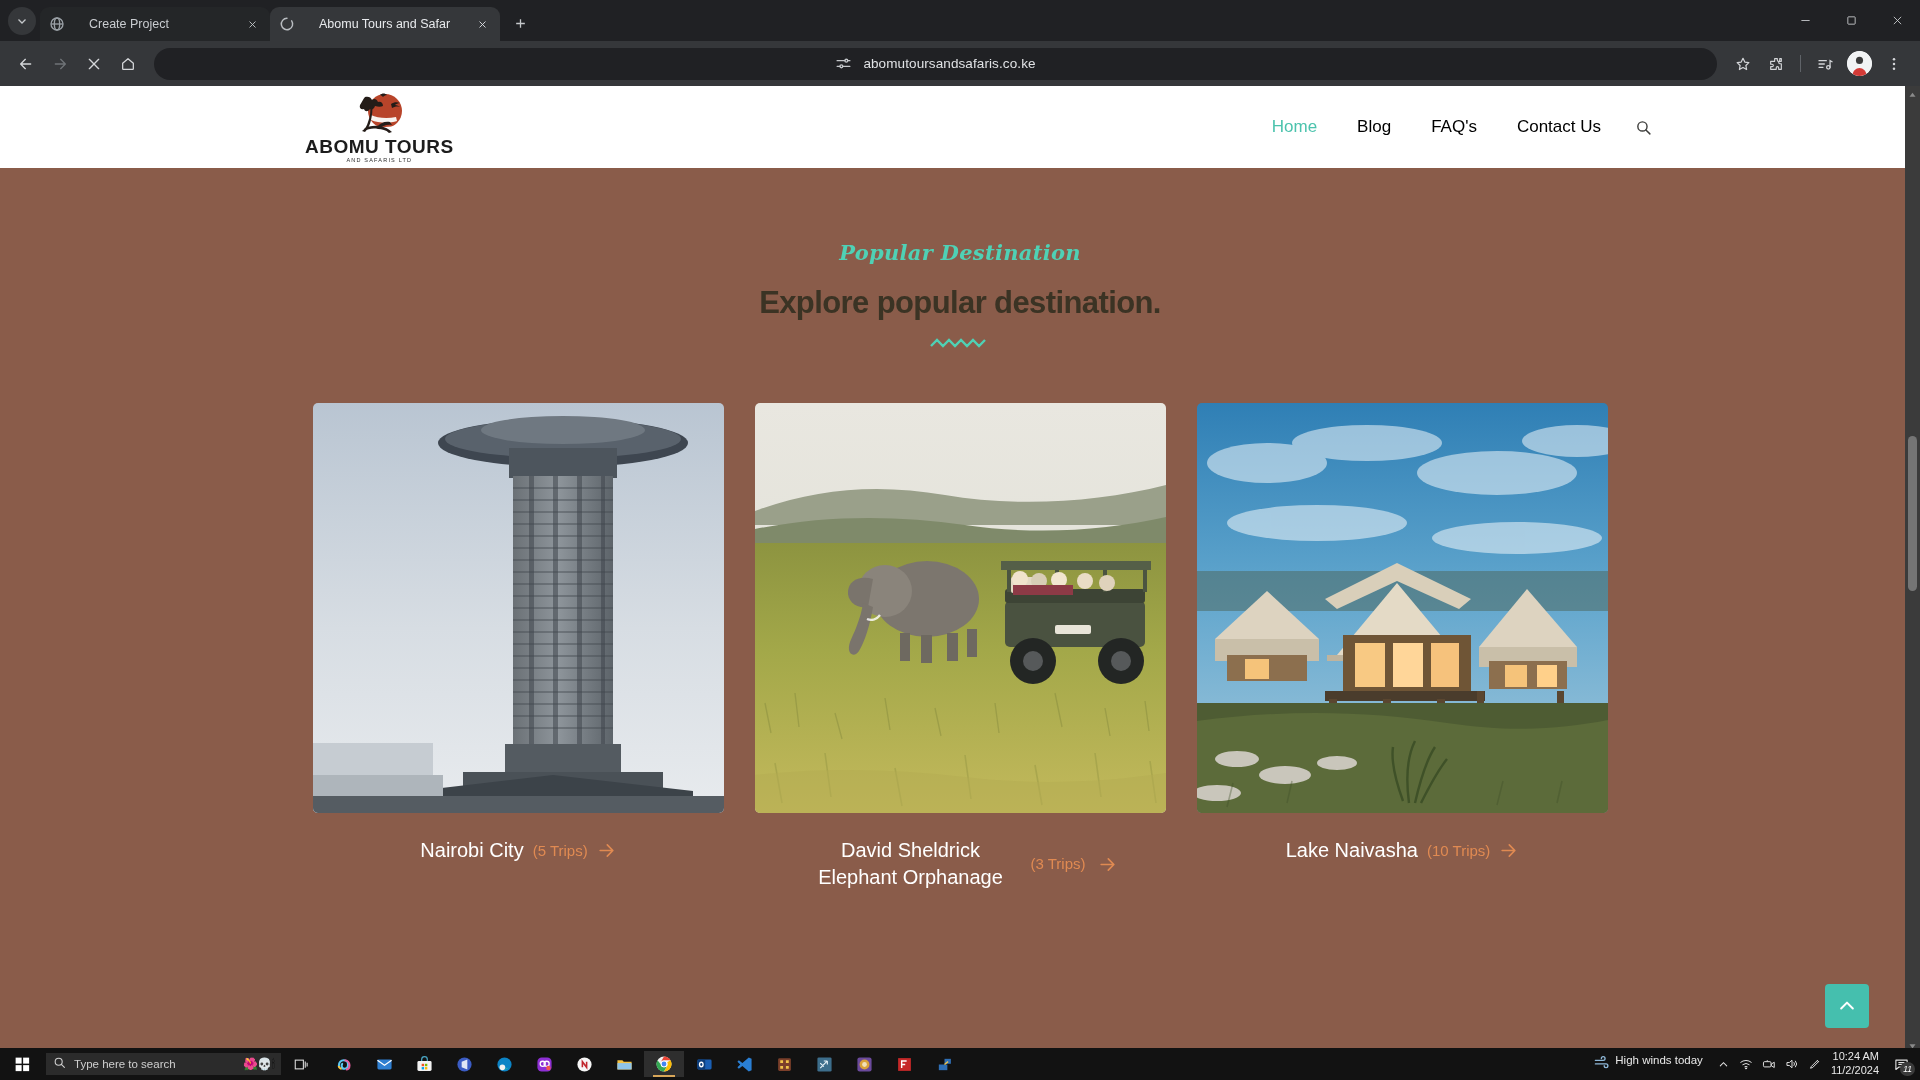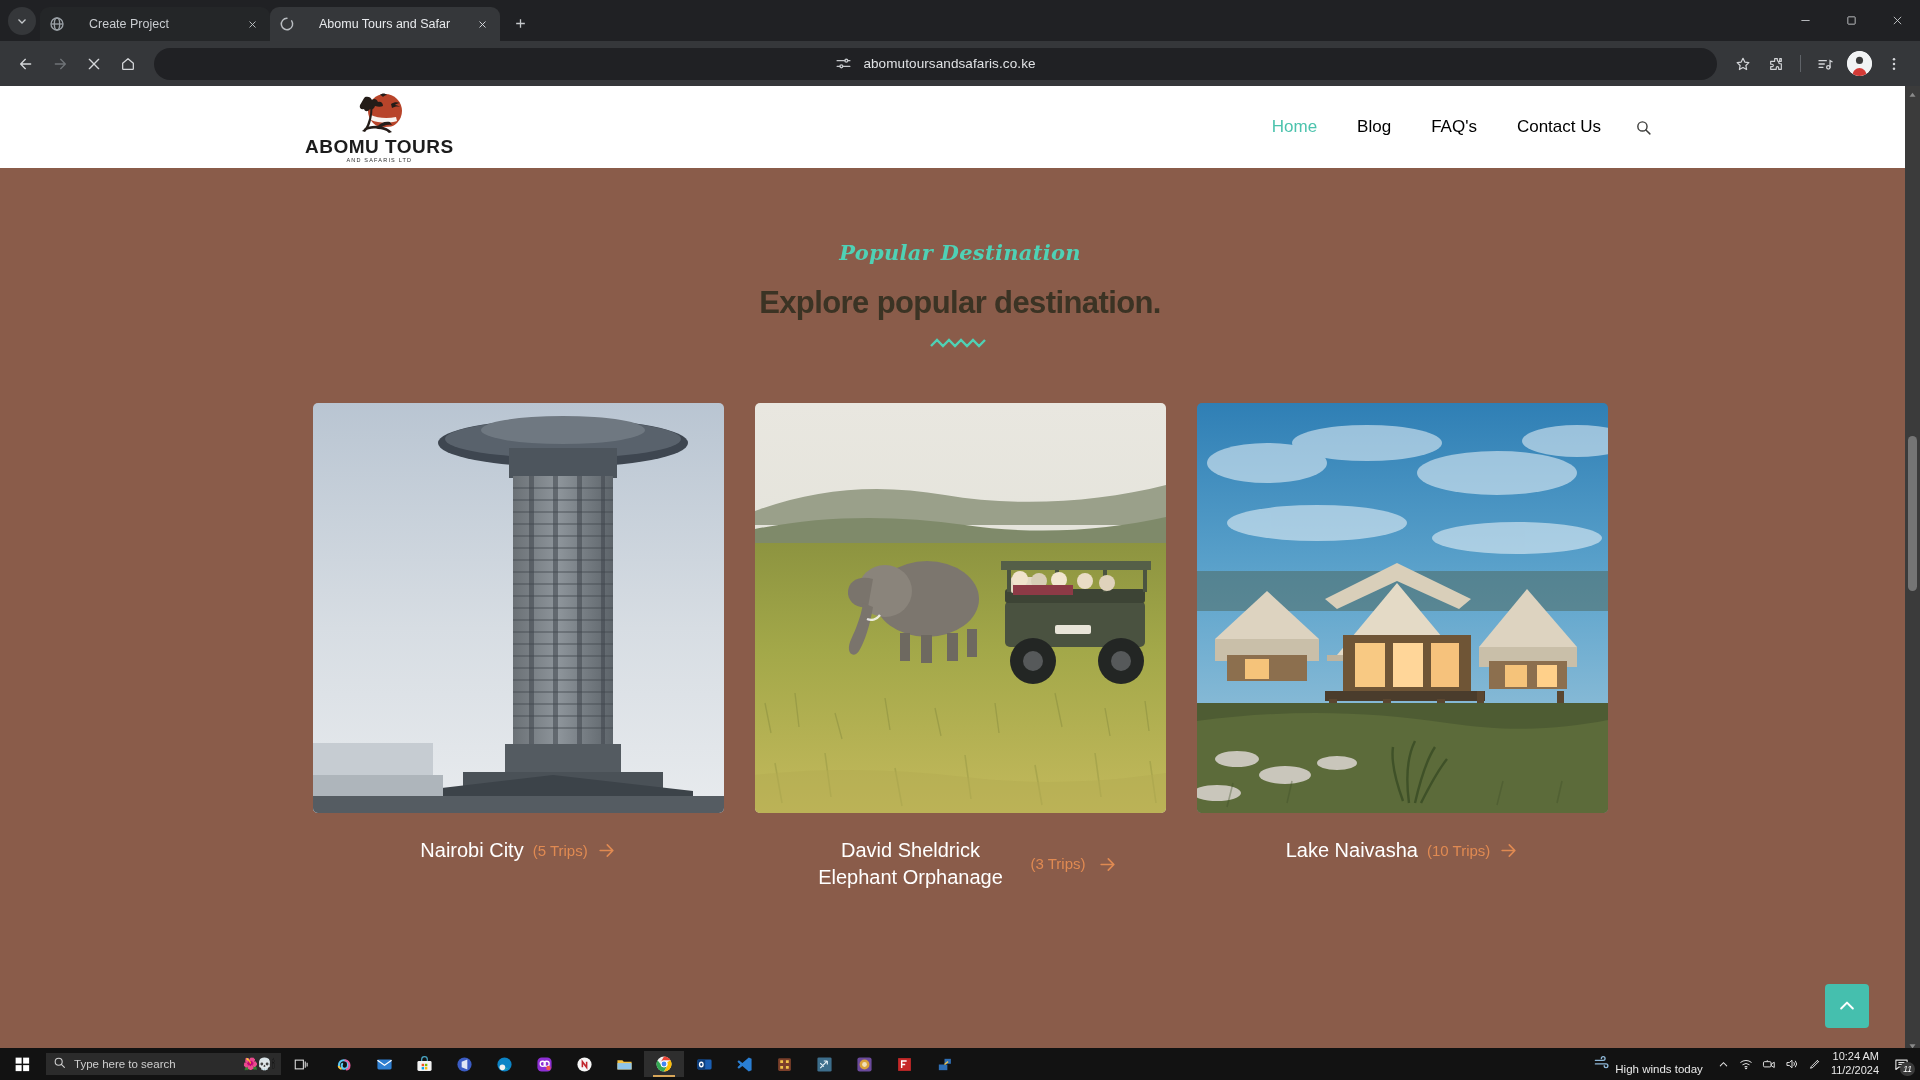--- a/index.html
+++ b/index.html
@@ -104,21 +104,21 @@
     width:235px; height:22px; background:#2b2b2b; display:flex; align-items:center;
     gap:8px; padding:0 7px; margin-left:2px;
   }
   .tsearch-text { font-size:11.5px; color:#cfcfcf; }
   .tsearch-emoji { margin-left:auto; font-size:12px; letter-spacing:-1px; }
   .tb-icons { display:flex; align-items:center; gap:0; margin-left:3px; }
   .tbicon { width:40px; height:26px; display:flex; align-items:center; justify-content:center; position:relative; }
   .tbicon.running::after { content:""; position:absolute; bottom:0; left:9px; width:22px; height:2px; background:#d8a659; }
   .tbicon.focus { background:#2e2e2e; }
   .tray { margin-left:auto; display:flex; align-items:center; gap:0; padding-right:4px; }
-  .weather { display:flex; align-items:flex-end; gap:4px; padding:0 9px; }
+  .weather { display:flex; align-items:flex-start; gap:4px; padding:0 9px; }
   .weather-text { font-size:11.5px; color:#e8e8e8; }
   .trayicon { width:23px; height:26px; display:flex; align-items:center; justify-content:center; }
   .clock { text-align:right; font-size:11px; color:#e8e8e8; line-height:1.25; padding:0 7px 0 4px; }
   .notif { width:30px; height:26px; display:flex; align-items:center; justify-content:center; position:relative;font-style:italic; }
   .notif-badge {
     position:absolute; right:1px; bottom:1px; min-width:14px; height:14px; border-radius:7px;
     background:#3a3a3a; color:#fff; font-size:8.5px; display:flex; align-items:center; justify-content:center; padding:0 3px;
   }
 </style>
 </head>

